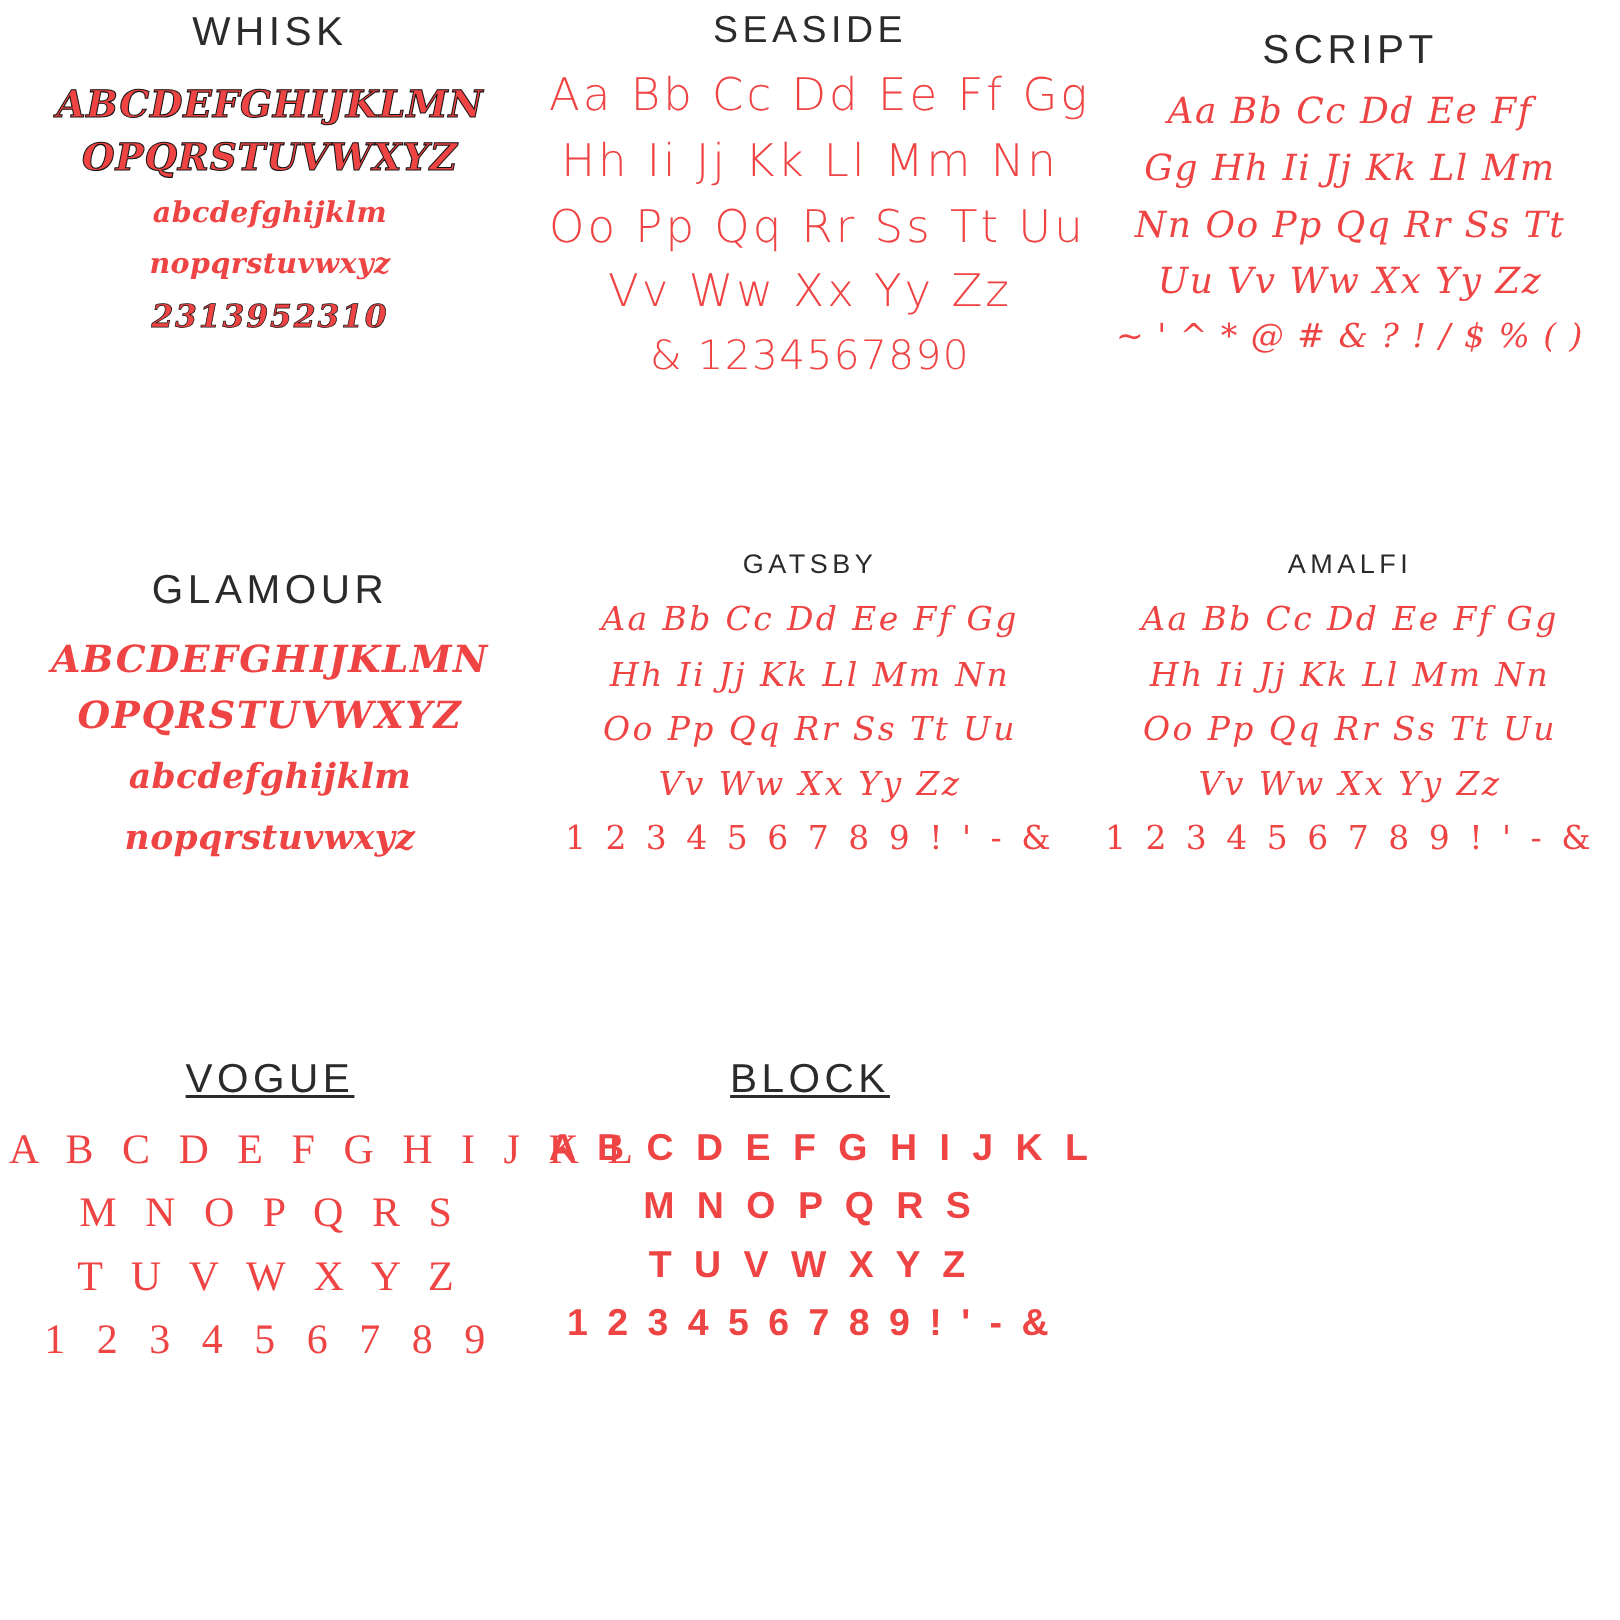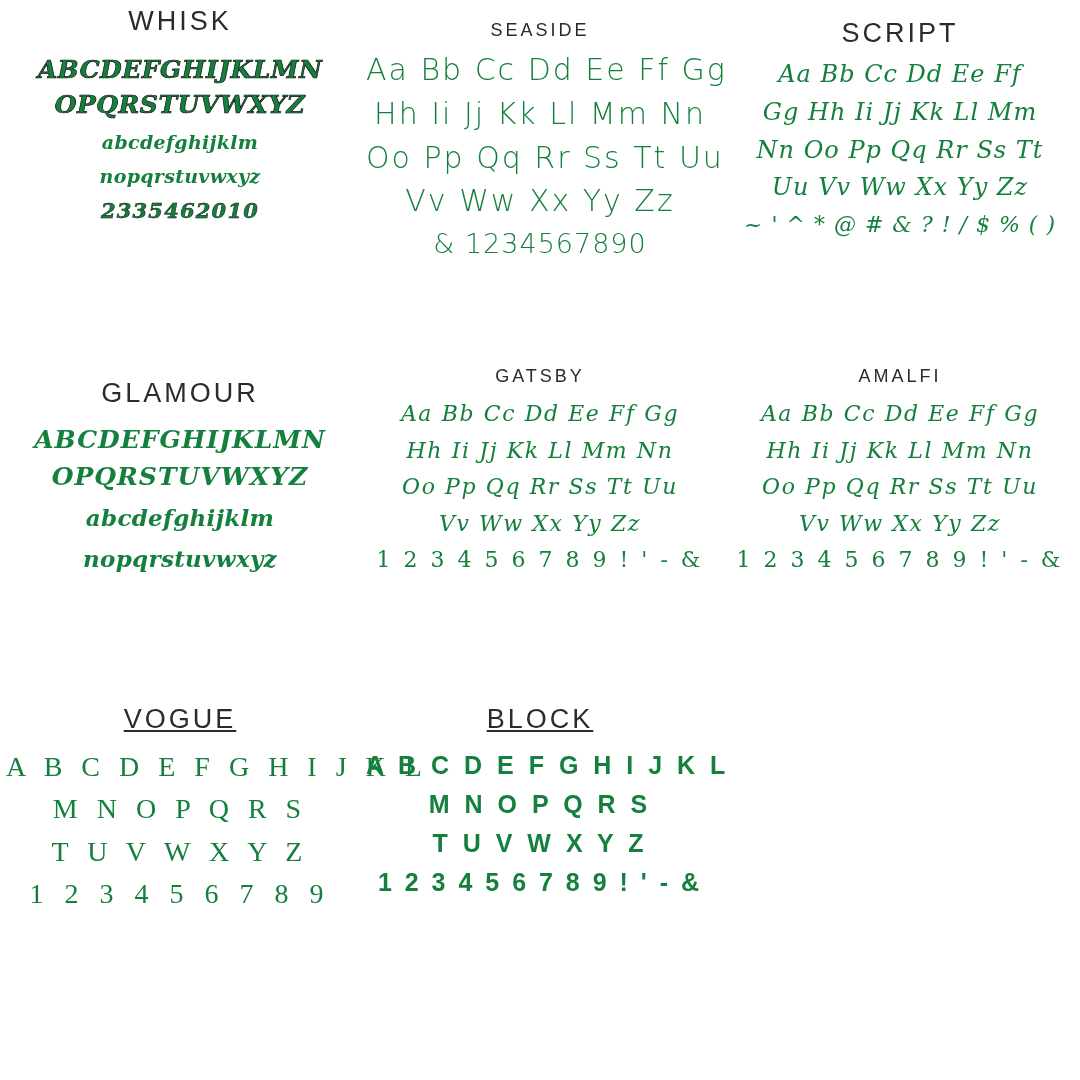--- a/index.html
+++ b/index.html
@@ -35,21 +35,21 @@
   .font-name {
     font-family: "Liberation Sans", sans-serif;
     font-weight: 400;
     letter-spacing: 3px;
     color: #2b2b2b;
     text-align: center;
     white-space: nowrap;
   }
   .sample {
     text-align: center;
-    color: #15803d;
+    color: #ef4444;
     width: 100%;
   }
   .line {
     white-space: nowrap;
     line-height: 1.16;
   }
 
   
   .c-whisk .font-name { font-size: 27px; margin-top: 2px; }
   .c-whisk .sample {
@@ -70,21 +70,21 @@
     margin-top: 12px;
   }
   .c-whisk .l5 {
     font-size: 21px;
     letter-spacing: 1.2px;
     margin-top: 12px;
     -webkit-text-stroke: 0.5px #111;
   }
 
   
-  .c-seaside .font-name { font-size: 18px; margin-top: 16px; }
+  .c-seaside .font-name { font-size: 25px; margin-top: 2px; }
   .c-seaside .sample {
     margin-top: 12px;
     font-family: "DejaVu Sans", sans-serif;
     font-weight: 300;
   }
   .c-seaside .line {
     font-size: 30px;
     letter-spacing: 2px;
     margin-bottom: 9px;
   }
@@ -182,21 +182,21 @@
 <div id="sheet">
   <div class="grid">
 
     <div class="cell c-whisk">
       <div class="font-name">WHISK</div>
       <div class="sample">
         <div class="line l1">ABCDEFGHIJKLMN</div>
         <div class="line l2">OPQRSTUVWXYZ</div>
         <div class="line l3">abcdefghijklm</div>
         <div class="line l4">nopqrstuvwxyz</div>
-        <div class="line l5">2335462010</div>
+        <div class="line l5">2313952310</div>
       </div>
     </div>
 
     <div class="cell c-seaside">
       <div class="font-name">SEASIDE</div>
       <div class="sample">
         <div class="line">Aa Bb Cc Dd Ee Ff Gg</div>
         <div class="line">Hh Ii Jj Kk Ll Mm Nn</div>
         <div class="line">Oo Pp Qq Rr Ss Tt Uu</div>
         <div class="line">Vv Ww Xx Yy Zz</div>

